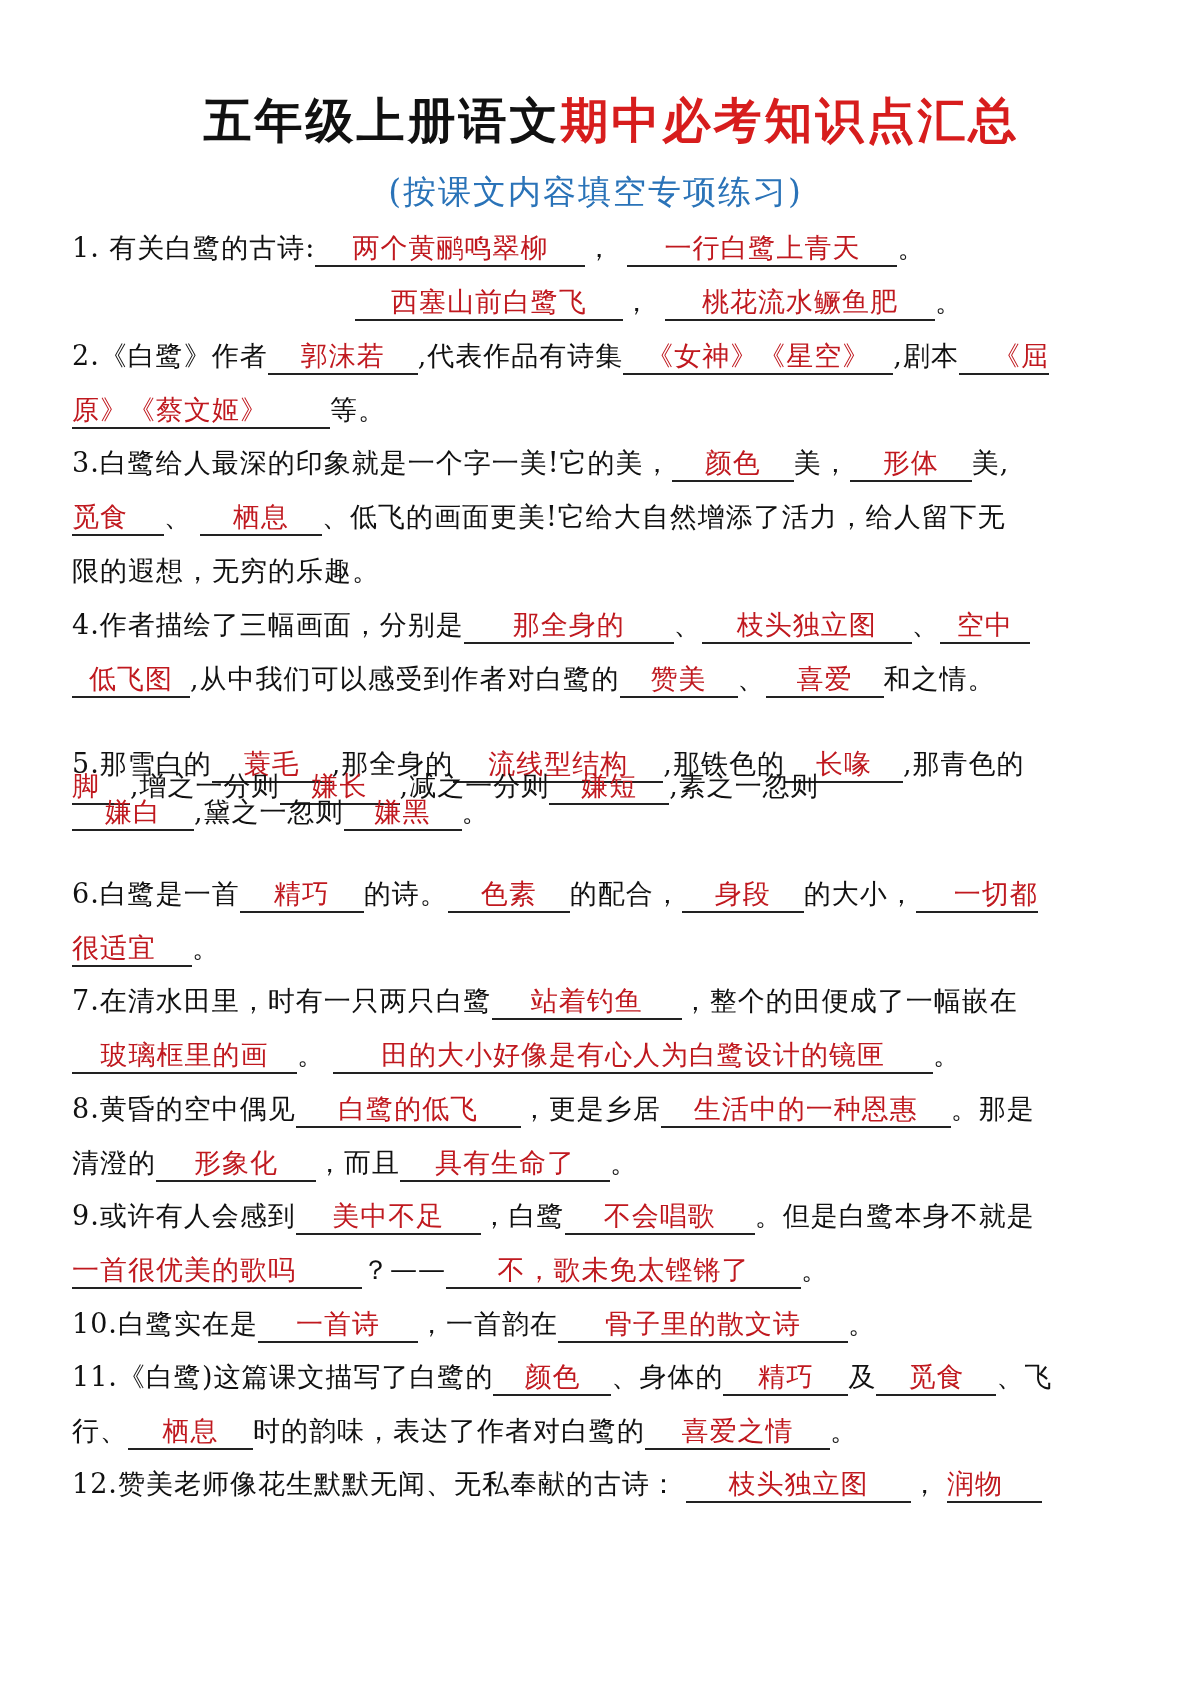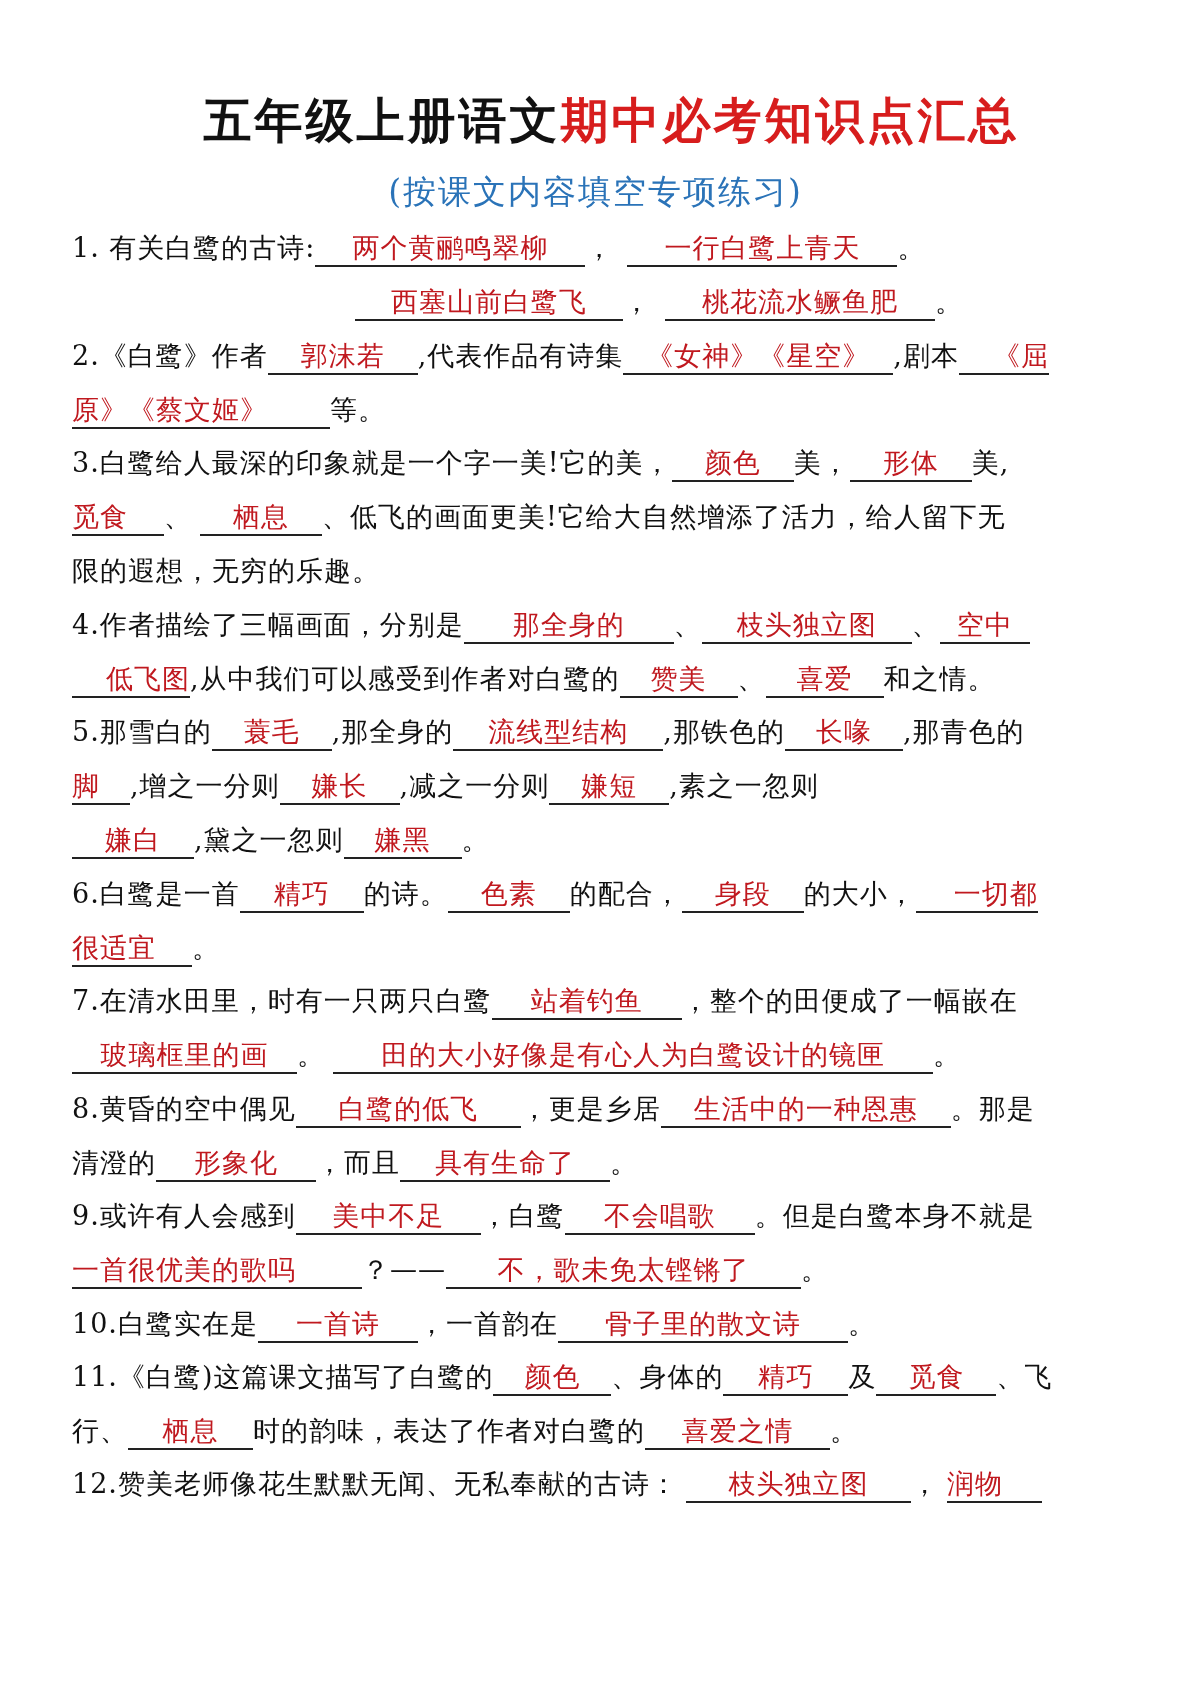--- a/index.html
+++ b/index.html
@@ -46,30 +46,30 @@
   <span class="blank" style="width:92px;text-align:left">觅食</span><span class="t">、</span><span class="blank" style="width:122px;margin-left:8px">栖息</span><span class="t">、低飞的画面更美!它给大自然增添了活力，给人留下无</span>
 </div>
 <div class="line" style="top:551px">
   <span class="t">限的遐想，无穷的乐趣。</span>
 </div>
 
 <div class="line" style="top:605px">
   <span class="t">4.作者描绘了三幅画面，分别是</span><span class="blank" style="width:210px">那全身的</span><span class="t">、</span><span class="blank" style="width:210px">枝头独立图</span><span class="t">、</span><span class="blank" style="width:90px;text-align:center">空中</span>
 </div>
 <div class="line" style="top:659px">
-  <span class="blank" style="width:118px;text-align:right">低飞图</span><span class="t">,从中我们可以感受到作者对白鹭的</span><span class="blank" style="width:118px">赞美</span><span class="t">、</span><span class="blank" style="width:118px">喜爱</span><span class="t">和之情。</span>
+  <span class="blank" style="width:118px;text-align:center">低飞图</span><span class="t">,从中我们可以感受到作者对白鹭的</span><span class="blank" style="width:118px">赞美</span><span class="t">、</span><span class="blank" style="width:118px">喜爱</span><span class="t">和之情。</span>
 </div>
 
-<div class="line" style="top:712px">
+<div class="line" style="top:744px">
   <span class="t">5.那雪白的</span><span class="blank" style="width:120px">蓑毛</span><span class="t">,那全身的</span><span class="blank" style="width:210px">流线型结构</span><span class="t">,那铁色的</span><span class="blank" style="width:118px">长喙</span><span class="t">,那青色的</span>
 </div>
 <div class="line" style="top:766px">
   <span class="blank" style="width:58px;text-align:left">脚</span><span class="t">,增之一分则</span><span class="blank" style="width:120px">嫌长</span><span class="t">,减之一分则</span><span class="blank" style="width:120px">嫌短</span><span class="t">,素之一忽则</span>
 </div>
-<div class="line" style="top:820px">
+<div class="line" style="top:792px">
   <span class="blank" style="width:122px">嫌白</span><span class="t">,黛之一忽则</span><span class="blank" style="width:118px">嫌黑</span><span class="t">。</span>
 </div>
 
 <div class="line" style="top:874px">
   <span class="t">6.白鹭是一首</span><span class="blank" style="width:124px">精巧</span><span class="t">的诗。</span><span class="blank" style="width:122px">色素</span><span class="t">的配合，</span><span class="blank" style="width:122px">身段</span><span class="t">的大小，</span><span class="blank" style="width:122px;text-align:right">一切都</span>
 </div>
 <div class="line" style="top:928px">
   <span class="blank" style="width:120px;text-align:left">很适宜</span><span class="t">。</span>
 </div>
 

